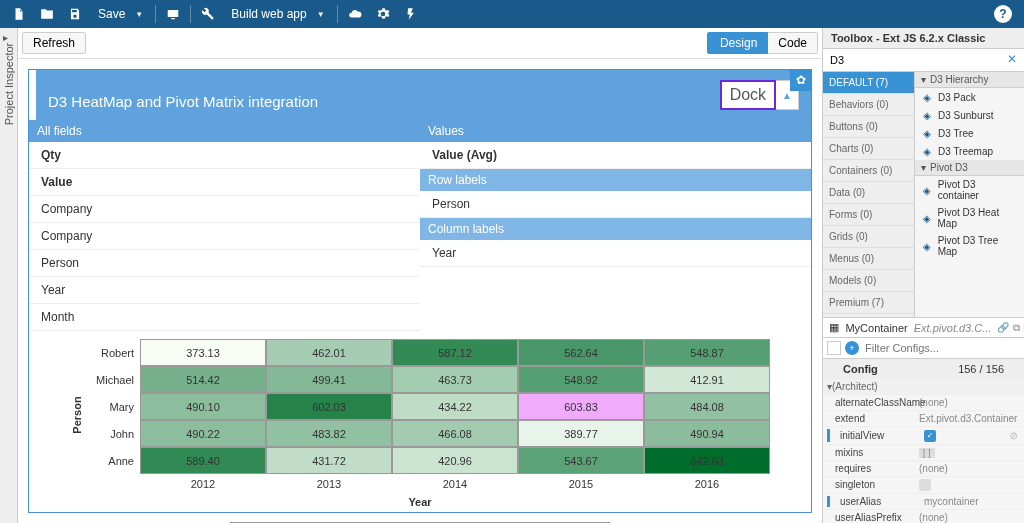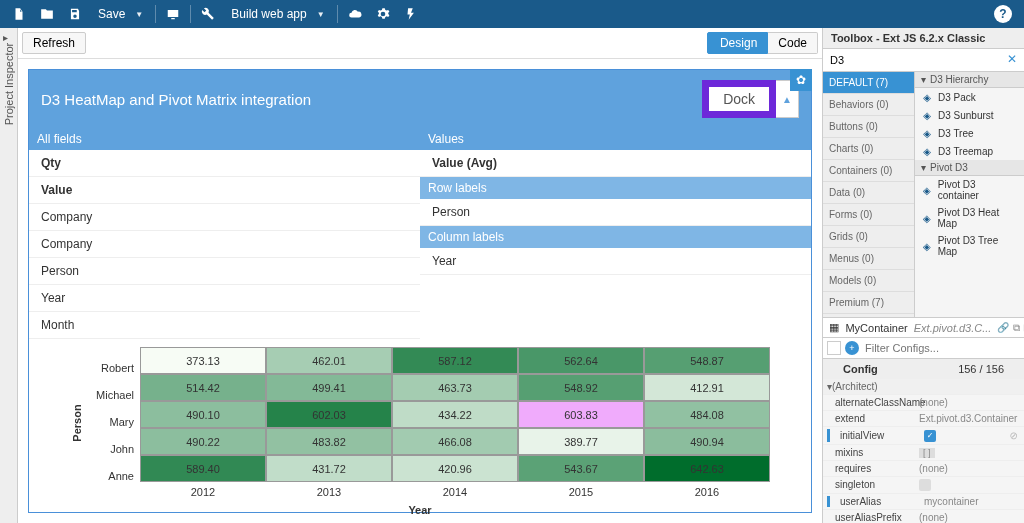--- a/index.html
+++ b/index.html
@@ -25,39 +25,39 @@
   .btn { border: 1px solid #ccc; background: #f7f7f7; padding: 3px 10px; border-radius: 2px; font-size: 12px; cursor: pointer; }
   .btn.primary { background: #3892d3; color: #fff; border-color: #3892d3; }
   .design-code { margin-left: auto; display: flex; }
   .design-code .btn { border-radius: 0; }
   .design-code .btn:first-child { border-top-left-radius: 2px; border-bottom-left-radius: 2px; padding-left: 12px; }
   .design-code .btn:last-child { border-top-right-radius: 2px; border-bottom-right-radius: 2px; border-left: none; }
 
   .canvas-body { flex: 1; position: relative; padding: 10px; overflow: hidden; }
   .panel-win { border: 1px solid #4a90d9; background: #fff; height: 100%; display: flex; flex-direction: column; position: relative; }
   .gear-badge { position: absolute; top: -1px; right: -1px; width: 22px; height: 22px; background: #3892d3; color: #fff; display: flex; align-items: center; justify-content: center; font-size: 12px; }
-  .panel-hd { background: #5fa2dd; color: #fff; padding: 10px 12px; display: flex; align-items: center; }
+  .panel-hd { background: #5fa2dd; color: #fff; padding: 10px 12px; display: flex; align-items: flex-end; margin-left: 7px; }
   .panel-title { font-size: 15px; font-weight: 300; }
   .dock-group { margin-left: auto; display: flex; gap: 0; }
-  .dock-btn { background: #fff; color: #555; border: 7px solid #6d28d9; padding: 4px 14px; font-size: 14px; }
+  .dock-btn { background: #fff; color: #555; border: 2px solid #6d28d9; padding: 4px 8px; font-size: 16px; }
   .dock-caret { background: #fff; border: 1px solid #ccc; border-left: none; padding: 4px 6px; font-size: 10px; color: #5fa2dd; }
 
   .config-row { display: flex; }
   .config-col { flex: 1; }
   .sect-hd { background: #5fa2dd; color: #fff; padding: 4px 8px; font-size: 12px; }
   .sect-hd.light { background: #7fb6e5; }
   .cfg-item { padding: 6px 12px; border-bottom: 1px solid #eee; font-size: 12px; }
   .cfg-item.bold { font-weight: bold; }
 
   .heatmap-area { flex: 1; display: flex; flex-direction: column; align-items: center; justify-content: flex-start; padding: 8px 20px 10px 20px; }
   .hm { display: flex; }
   .hm-ylblcol { width: 22px; position: relative; }
   .hm-ylbl { position: absolute; top: 50%; left: 0; transform: translate(-30%, -50%) rotate(-90deg); font-size: 11px; font-weight: bold; }
   .hm-rows { }
-  .hm-row { display: flex; align-items: flex-end; }
+  .hm-row { display: flex; align-items: center; }
   .hm-rlabel { width: 48px; text-align: right; padding-right: 6px; font-size: 11px; }
   .hm-cell { width: 126px; height: 27px; border: 1px solid #999; display: flex; align-items: center; justify-content: center; font-size: 11px; }
   .hm-xaxis { display: flex; margin-left: 48px; align-items: center; }
   .hm-xtick { width: 126px; text-align: center; font-size: 11px; padding-top: 4px; }
   .hm-xlabel { text-align: center; font-size: 11px; font-weight: bold; margin-top: 6px; }
 
   .legend { display: flex; align-items: center; margin-top: 14px; gap: 0; }
   .lg-grad { width: 380px; height: 12px; background: linear-gradient(to right, #edf8e9, #006d2c); border: 1px solid #999; }
 
   

